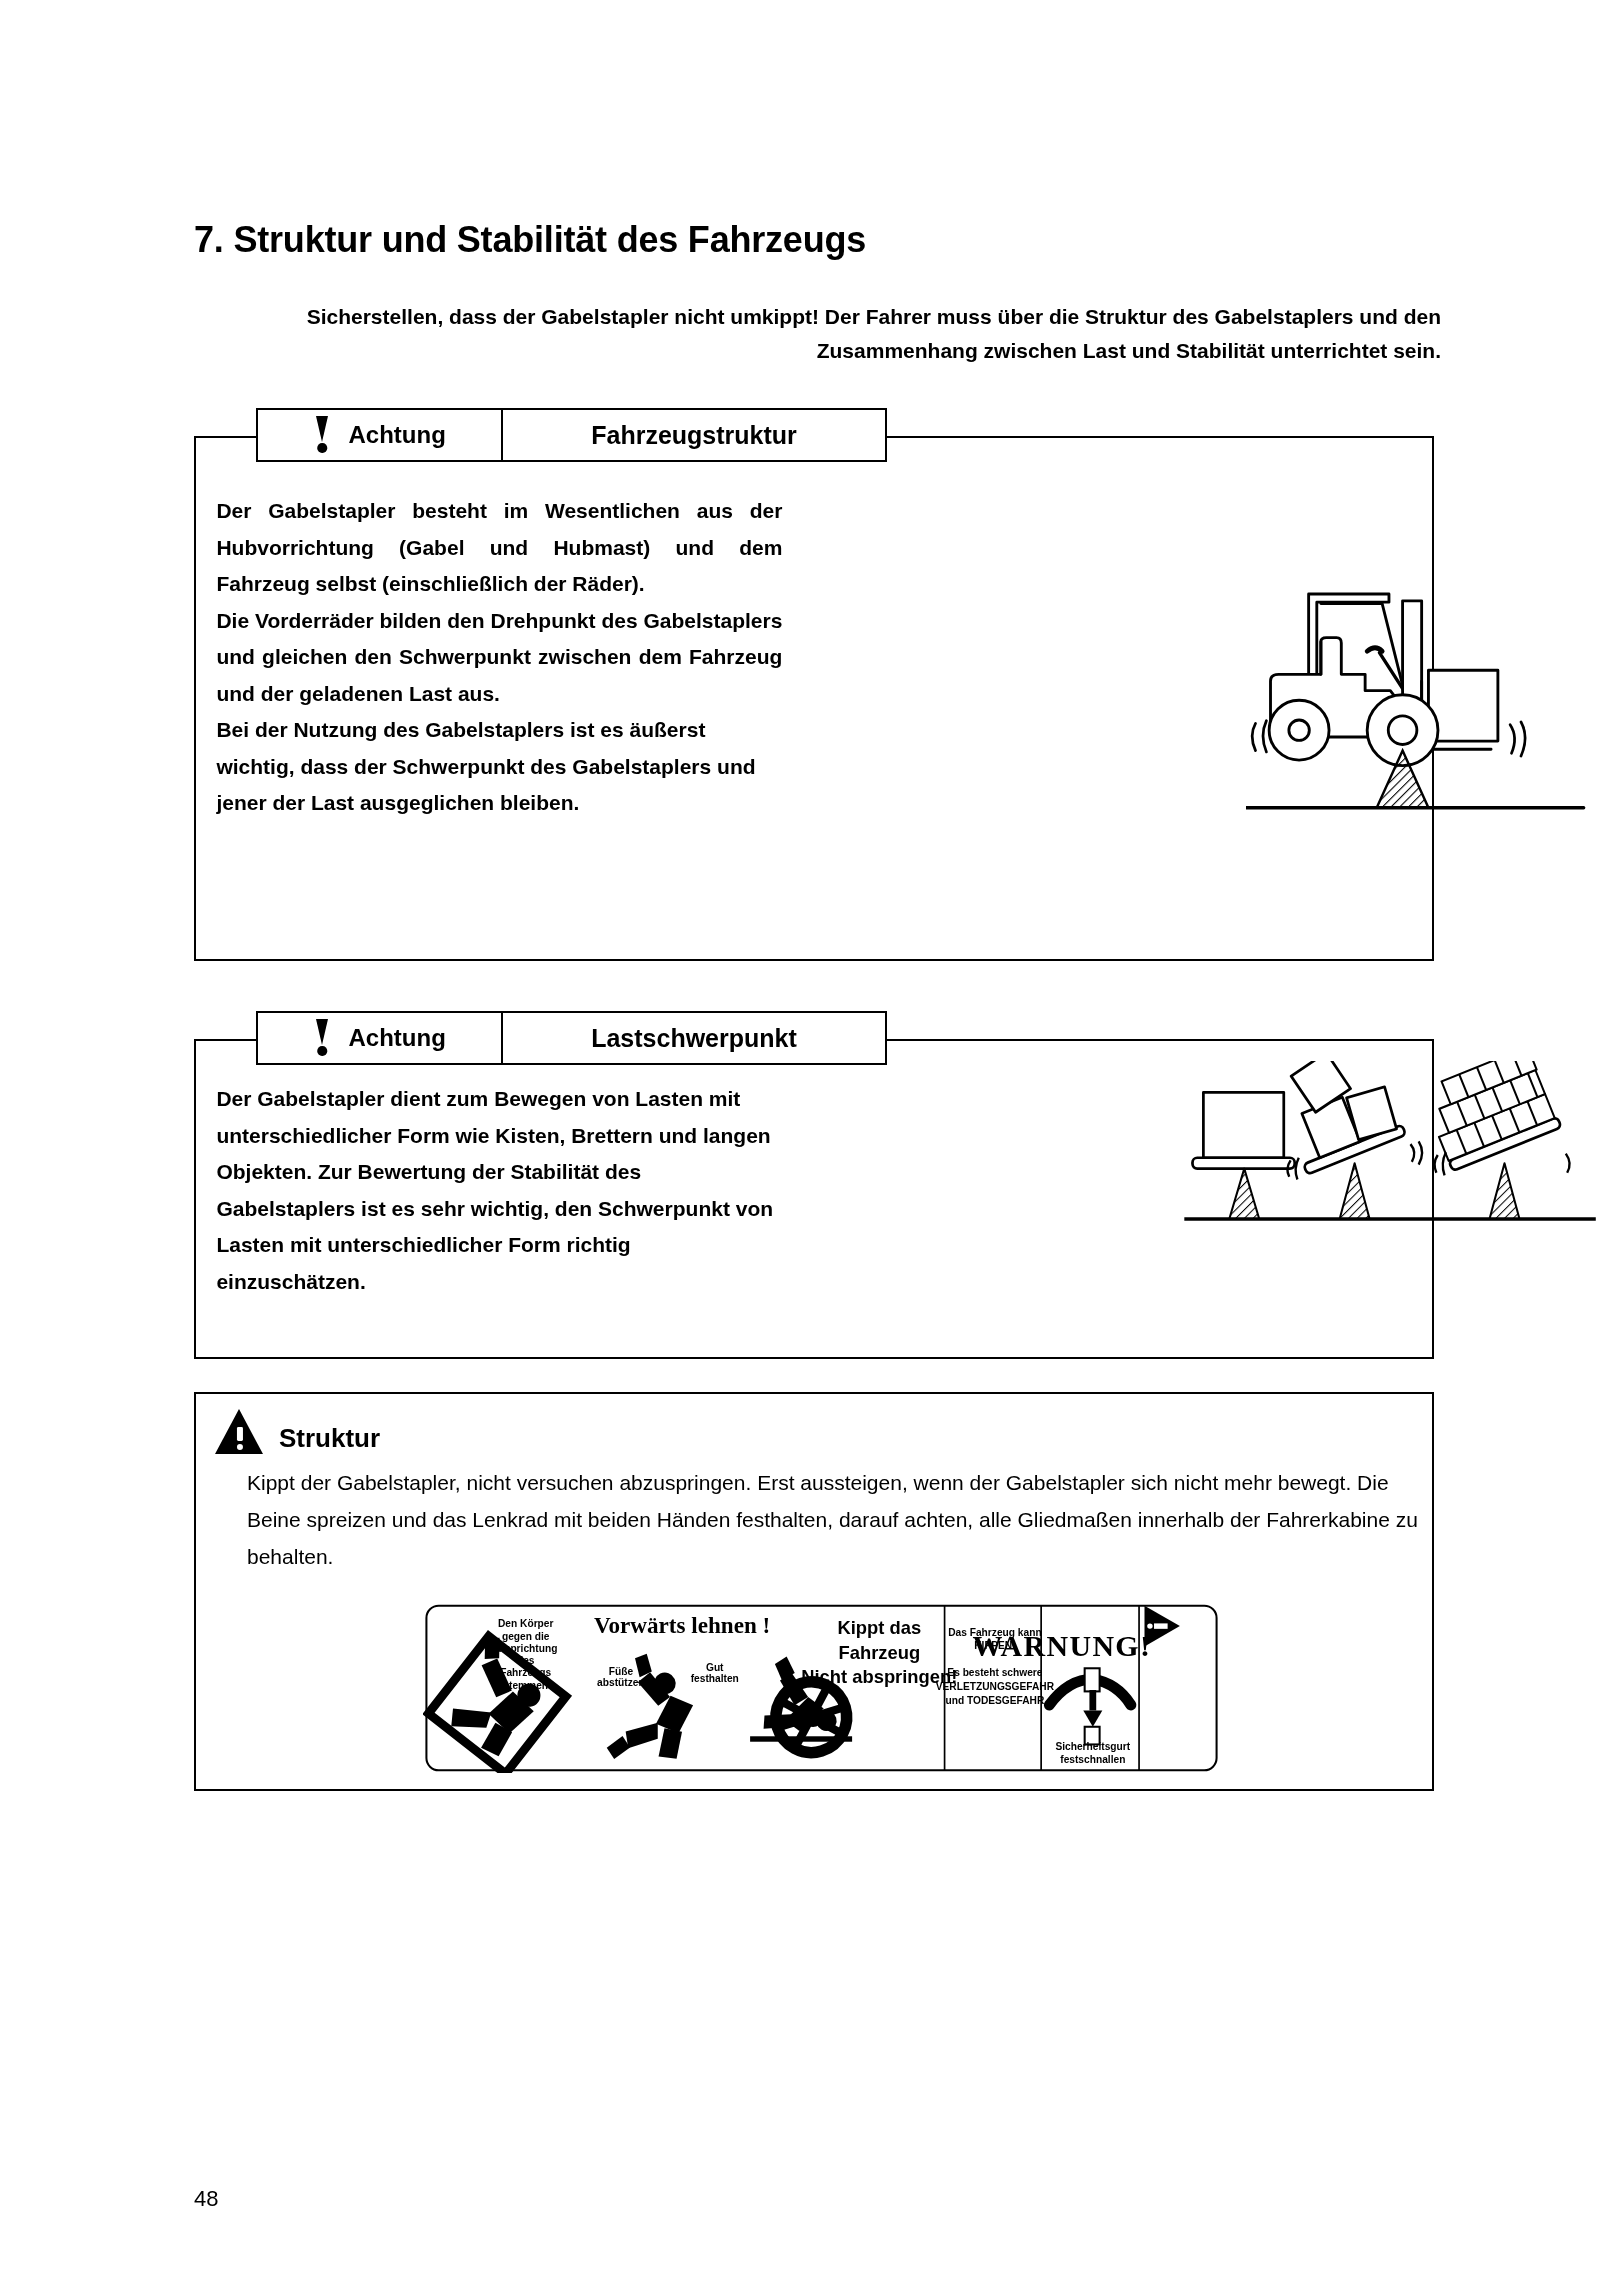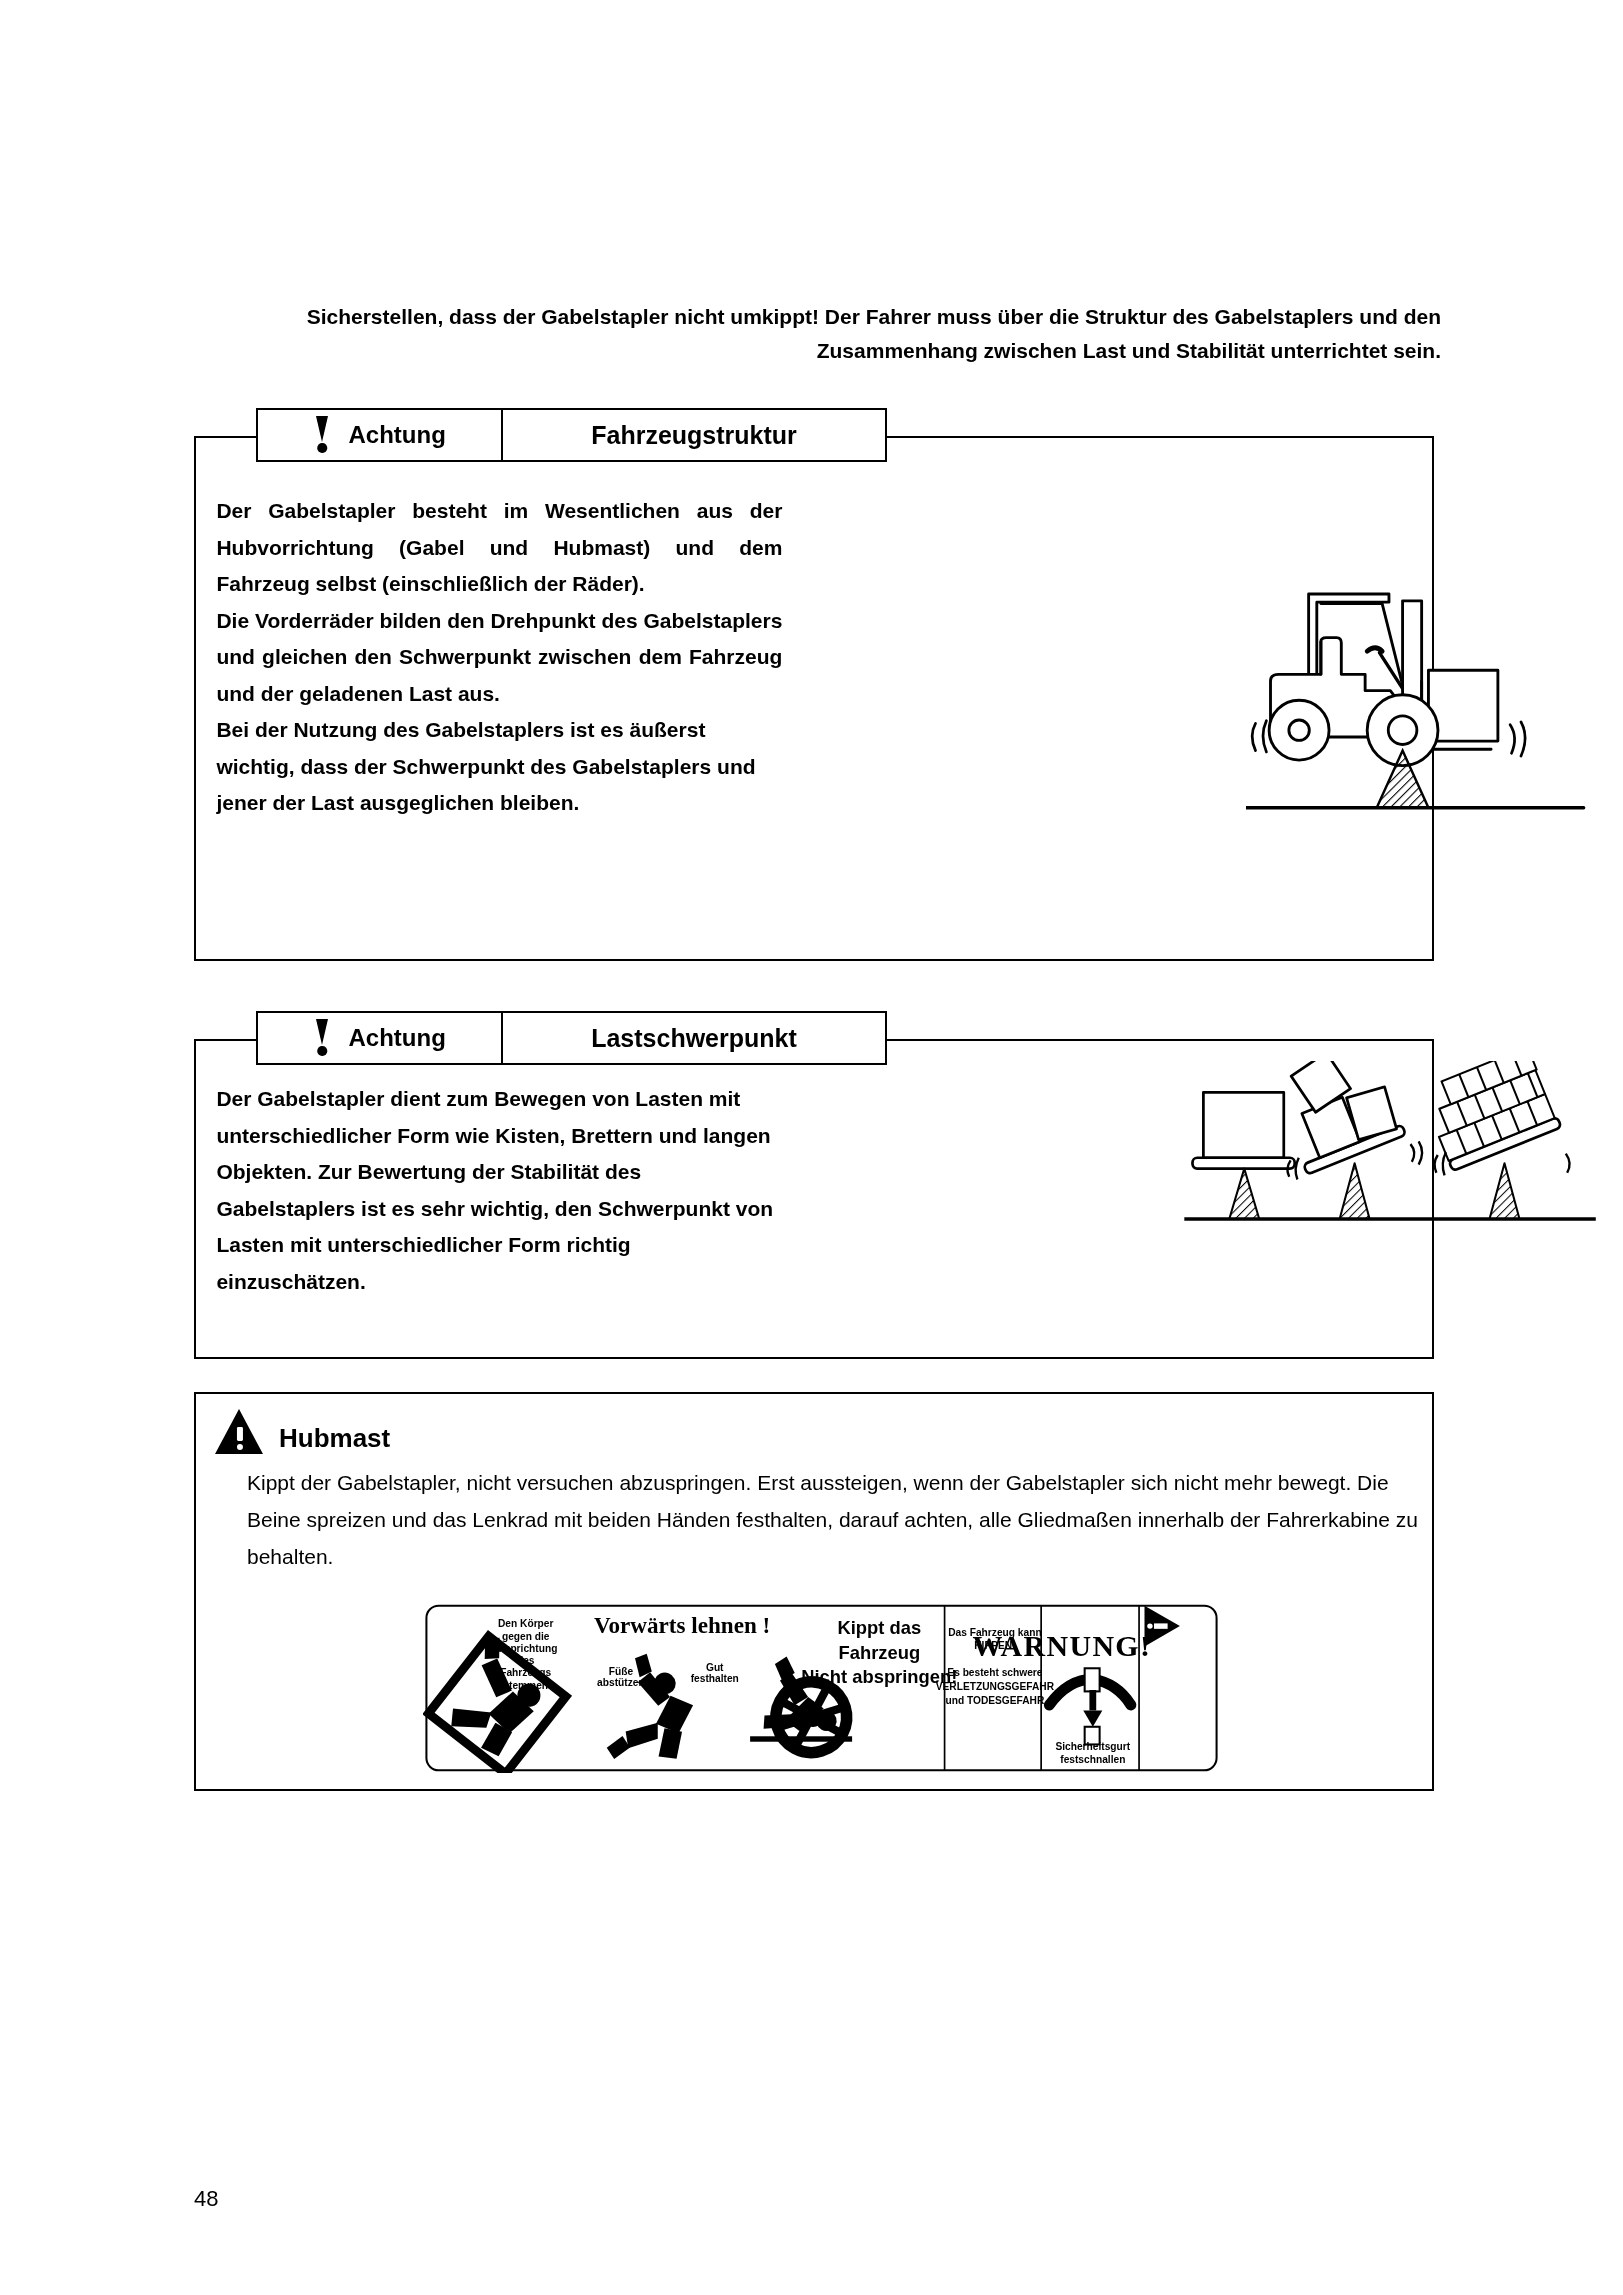--- a/index.html
+++ b/index.html
@@ -216,20 +216,21 @@
     left: 194px;
     top: 2186px;
     font-size: 22px;
   }
 </style>
 </head>
 <body>
 
 <div class="page">
 
+  <div class="page-title">7. Struktur und Stabilität des Fahrzeugs</div>
 
   <div class="intro">Sicherstellen, dass der Gabelstapler nicht umkippt! Der Fahrer muss über die Struktur des Gabelstaplers und den Zusammenhang zwischen Last und Stabilität unterrichtet sein.</div>
 
   <div class="notice-box" id="box-structure">
 
     <div class="notice-tab">
       <div class="tab-cell attn">
         <span class="bang-icon">
           <span class="bar"></span>
             <span class="dot"></span>
@@ -370,21 +371,21 @@
   </div>
 
   <div class="notice-box" id="box-warning">
 
     <div class="warn-head">
       <span class="warn-tri">
         <span class="tri"></span>
           <span class="ex-bar"></span>
           <span class="ex-dot"></span>
       </span>
-      <span class="warn-title">Hubmast</span>
+      <span class="warn-title">Struktur</span>
     </div>
 
     <div class="warn-body">
       <p>Kippt der Gabelstapler, nicht versuchen abzuspringen. Erst aussteigen, wenn der Gabelstapler sich nicht mehr bewegt. Die Beine spreizen und das Lenkrad mit beiden Händen festhalten, darauf achten, alle Gliedmaßen innerhalb der Fahrerkabine zu behalten.</p>
     </div>
   </div>
 
   <div class="decal-wrap">
     <svg viewBox="0 0 1170 250" width="797" height="170">
 

